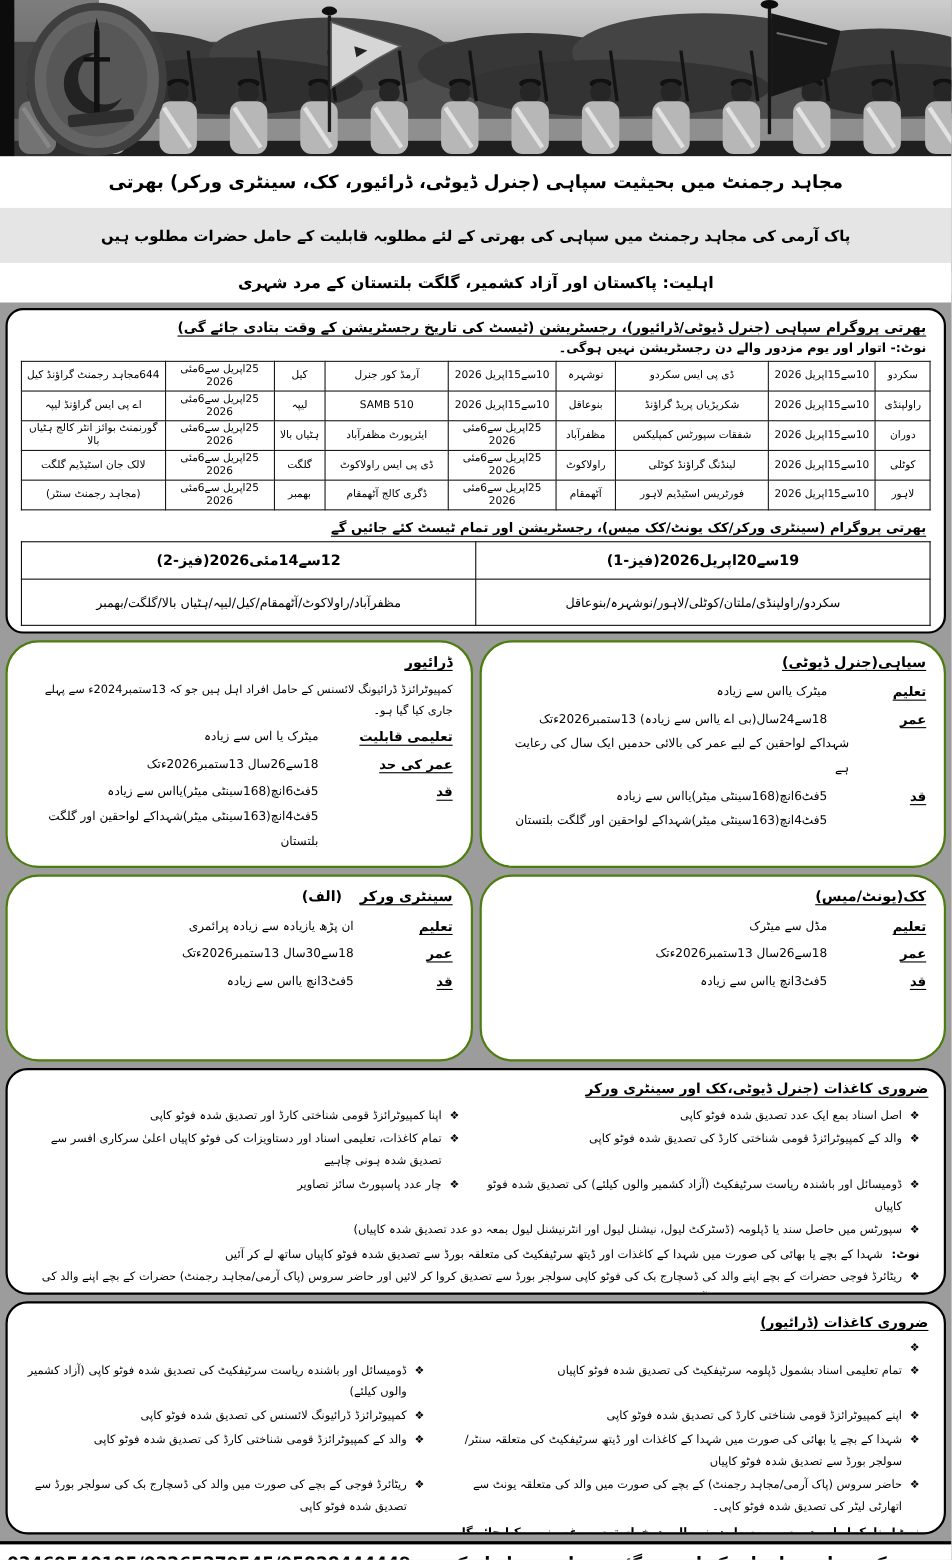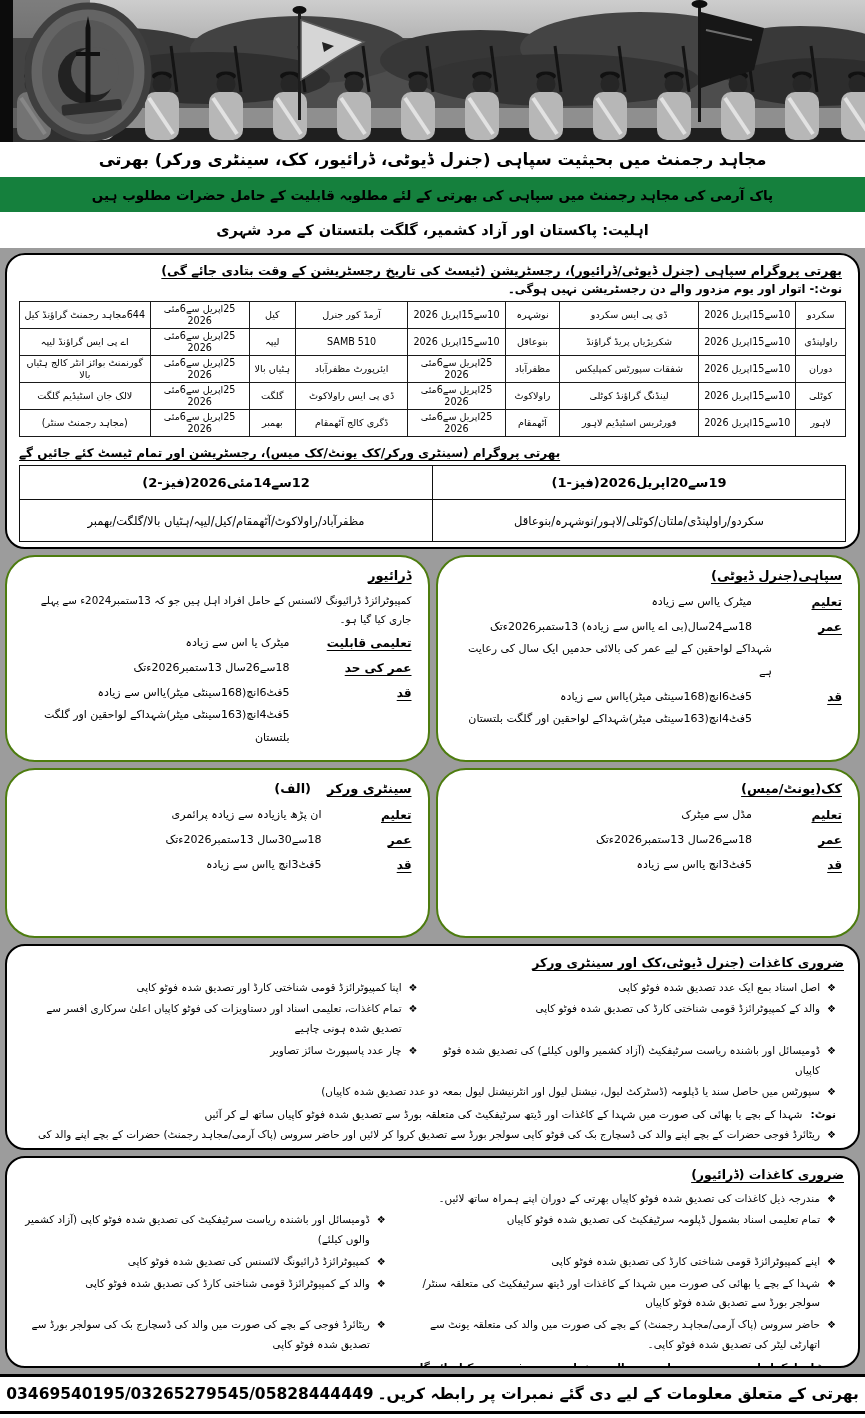--- a/index.html
+++ b/index.html
@@ -6,37 +6,37 @@
   html,body { width:865px; }
   body { height:1418px; overflow:hidden; background:#ffffff;
          font-family:"DejaVu Sans", sans-serif; color:#000; }
   .rtl { direction:rtl; unicode-bidi:embed; }
 
   
   .banner { width:865px; height:142px; position:relative; background:#8f8f8f; overflow:hidden; }
 
   
   .band { display:flex; align-items:center; justify-content:center; text-align:center; }
-  .band1 { height:35px; background:#ffffff; font-size:16.5px; font-weight:bold; }
-  .band2 { height:35px; background:#15803d; font-size:13.5px; font-weight:bold; }
+  .band1 { height:47px; background:#ffffff; font-size:16.5px; font-weight:bold; }
+  .band2 { height:50px; background:#e5e5e5; font-size:13.5px; font-weight:bold; }
   .band3 { height:36px; background:#ffffff; font-size:14.5px; font-weight:bold;border-radius:10px; }
 
   
   .gray { background:#9c9c9c; padding:5px 5px 6px; }
   .wbox { background:#fff; border:2px solid #000; border-radius:20px; overflow:hidden; }
 
   
-  .tables-box { height:296px; padding:6px 12px 6px; }
+  .tables-box { height:296px; padding:6px 12px 6px;border-radius:16px; }
   .tbl-title { font-size:12.5px; font-weight:bold; text-decoration:underline; text-underline-offset:3px;
                text-align:right; padding-right:4px; line-height:1.6; }
   .tbl-note  { font-size:11.5px; font-weight:bold; text-align:right; padding-right:4px; line-height:1.5; margin-bottom:3px; }
   table.reg { width:100%; border-collapse:collapse; direction:rtl; table-layout:fixed; }
   table.reg td { border:1px solid #1a1a1a; text-align:center; font-size:9.6px; height:27px; padding:1px 2px; line-height:1.25; }
   .phase-title { margin-top:7px; font-size:12px; font-weight:bold; text-decoration:underline; text-underline-offset:3px;
-                 text-align:left; padding-right:4px; line-height:1.6; }
+                 text-align:right; padding-right:4px; line-height:1.6; }
   table.phase { width:100%; border-collapse:collapse; direction:rtl; margin-top:2px; }
   table.phase td { border:1.6px solid #111; text-align:center; }
   table.phase .pdates td { font-size:13px; font-weight:bold; height:34px; }
   table.phase .pcities td { font-size:11.5px; height:42px; }
 
   
   .req-grid { display:grid; grid-template-columns:1fr 1fr; grid-template-rows:207px 170px; gap:6px; margin-top:6px; }
   .req-box { background:#fff; border:2px solid #4d7c0f; border-radius:30px; padding:8px 16px 6px; overflow:hidden; }
   .req-title { font-size:13px; font-weight:bold; text-decoration:underline; text-underline-offset:3px;
                text-align:right; direction:rtl; margin-bottom:4px; line-height:1.7; }
@@ -358,21 +358,20 @@
     <div class="bi full">
         <span class="bg">❖</span>
         <span class="bt">ریٹائرڈ فوجی حضرات کے بچے اپنے والد کی ڈسچارج بک کی فوٹو کاپی سولجر بورڈ سے تصدیق کروا کر لائیں اور حاضر سروس (پاک آرمی/مجاہد رجمنٹ) حضرات کے بچے اپنے والد کی متعلقہ یونٹ سے اتھارٹی لیٹر ساتھ لے کر آئیں۔</span>
       </div>
   </div>
 
   <div class="wbox docs-box docs2">
     <div class="docs-title">ضروری کاغذات (ڈرائیور)</div>
     <div class="bi">
         <span class="bg">❖</span>
-        <span class="bt">مندرجہ ذیل کاغذات کی تصدیق شدہ فوٹو کاپیاں بھرتی کے دوران اپنے ہمراہ ساتھ لائیں۔</span>
       </div>
     <div class="docs-grid g2">
       <div class="bi">
           <span class="bg">❖</span>
           <span class="bt">تمام تعلیمی اسناد بشمول ڈپلومہ سرٹیفکیٹ کی تصدیق شدہ فوٹو کاپیاں</span>
         </div>
       <div class="bi">
           <span class="bg">❖</span>
           <span class="bt">ڈومیسائل اور باشندہ ریاست سرٹیفکیٹ کی تصدیق شدہ فوٹو کاپی (آزاد کشمیر والوں کیلئے)</span>
         </div>

